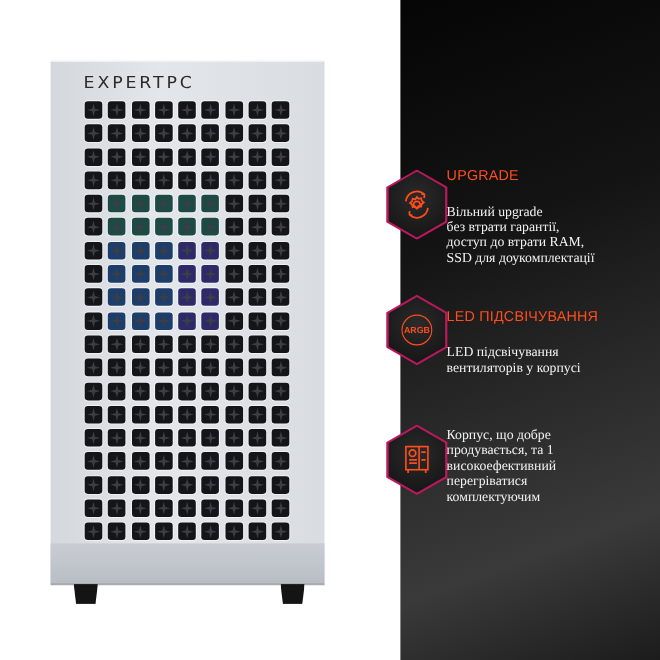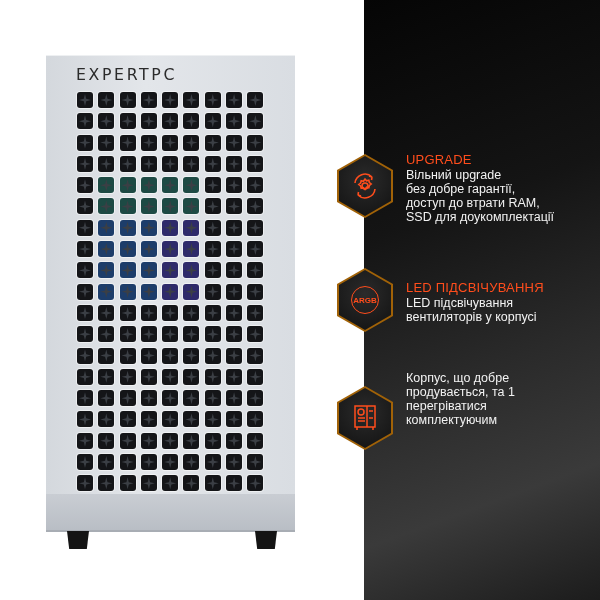--- a/index.html
+++ b/index.html
@@ -41,34 +41,34 @@
     content: ""; position: absolute; left: 2px; top: 2px; width: 12px; height: 12px;
     background: #3b3f45;
     clip-path: polygon(50% 0, 60% 40%, 100% 50%, 60% 60%, 50% 100%, 40% 60%, 0 50%, 40% 40%);
   }
   .foot { position: absolute; top: 531px; width: 22px; height: 18px; background: #141414; }
   .foot.l { left: 67px; clip-path: polygon(0 0, 100% 0, 90% 100%, 10% 100%); }
   .foot.r { left: 255px; clip-path: polygon(0 0, 100% 0, 90% 100%, 10% 100%); }
 
   .feature { position: absolute; left: 337px; width: 260px; }
   .hex {
-    position: absolute; left: 0; top: 0; width: 56px; height: 64px;
-    background: #a16207;
+    position: absolute; left: 14px; top: 0; width: 56px; height: 64px;
+    background: #be185d;
     clip-path: polygon(50% 0, 100% 25%, 100% 75%, 50% 100%, 0 75%, 0 25%);
     text-align: right;
   }
   .hex-inner {
     position: absolute; left: 2px; top: 2px; width: 52px; height: 60px;
     background: radial-gradient(circle at 50% 40%, #2b2b2b, #111);
     clip-path: polygon(50% 0, 100% 25%, 100% 75%, 50% 100%, 0 75%, 0 25%);
     display: flex; align-items: center; justify-content: center;
   }
   .f-text { position: absolute; left: 69px; top: 0; width: 190px; }
   .f-title { color: #ff4d1c; font-weight: normal; font-size: 13px; line-height: 15px; letter-spacing: 0.2px; }
-  .f-desc { color: #f2f2f2; font-size: 12.5px; line-height: 14px; margin-top: 1px; }
+  .f-desc { color: #f2f2f2; font-size: 12.5px; line-height: 14px; margin-top: 18px; font-family: Liberation Serif, serif; }
 </style>
 </head>
 <body>
 
 <div class="dark-panel"></div>
 
 <div class="case">
   <div class="case-bottom"></div>
 </div>
 <div class="logo">EXPERTPC</div>
@@ -258,21 +258,21 @@
         <path d="M22 6 l-3 -1 M22 6 l-.5 3"></path>
         <path d="M25 18 A10 10 0 0 1 8 24"></path>
         <path d="M8 24 l3 1 M8 24 l.5 -3"></path>
       </svg>
     </div>
   </div>
   <div class="f-text">
     <div class="f-title">UPGRADE</div>
     <div class="f-desc">
       <div>Вільний upgrade</div>
-      <div>без добре гарантії,</div>
+      <div>без втрати гарантії,</div>
       <div>доступ до втрати RAM,</div>
       <div>SSD для доукомплектації</div>
     </div>
   </div>
 </div>
 
 <div class="feature" style="top:280px;">
   <div class="hex" style="top:-12px;">
     <div class="hex-inner">
       <div style="width:26px;height:26px;border:1.6px solid #ff4d1c;border-radius:50%;display:flex;align-items:center;justify-content:center;color:#ff4d1c;font-size:8px;font-weight:bold;">
@@ -302,17 +302,18 @@
         <line x1="17" y1="14" x2="21" y2="14"></line>
         <line x1="5" y1="23" x2="5" y2="26"></line>
         <line x1="21" y1="23" x2="21" y2="26"></line>
       </svg>
     </div>
   </div>
   <div class="f-text">
     <div class="f-desc">
       <div>Корпус, що добре</div>
       <div>продувається, та 1</div>
+      <div>високоефективний</div>
       <div>перегріватися</div>
       <div>комплектуючим</div>
     </div>
   </div>
 </div>
 
 </body></html>

